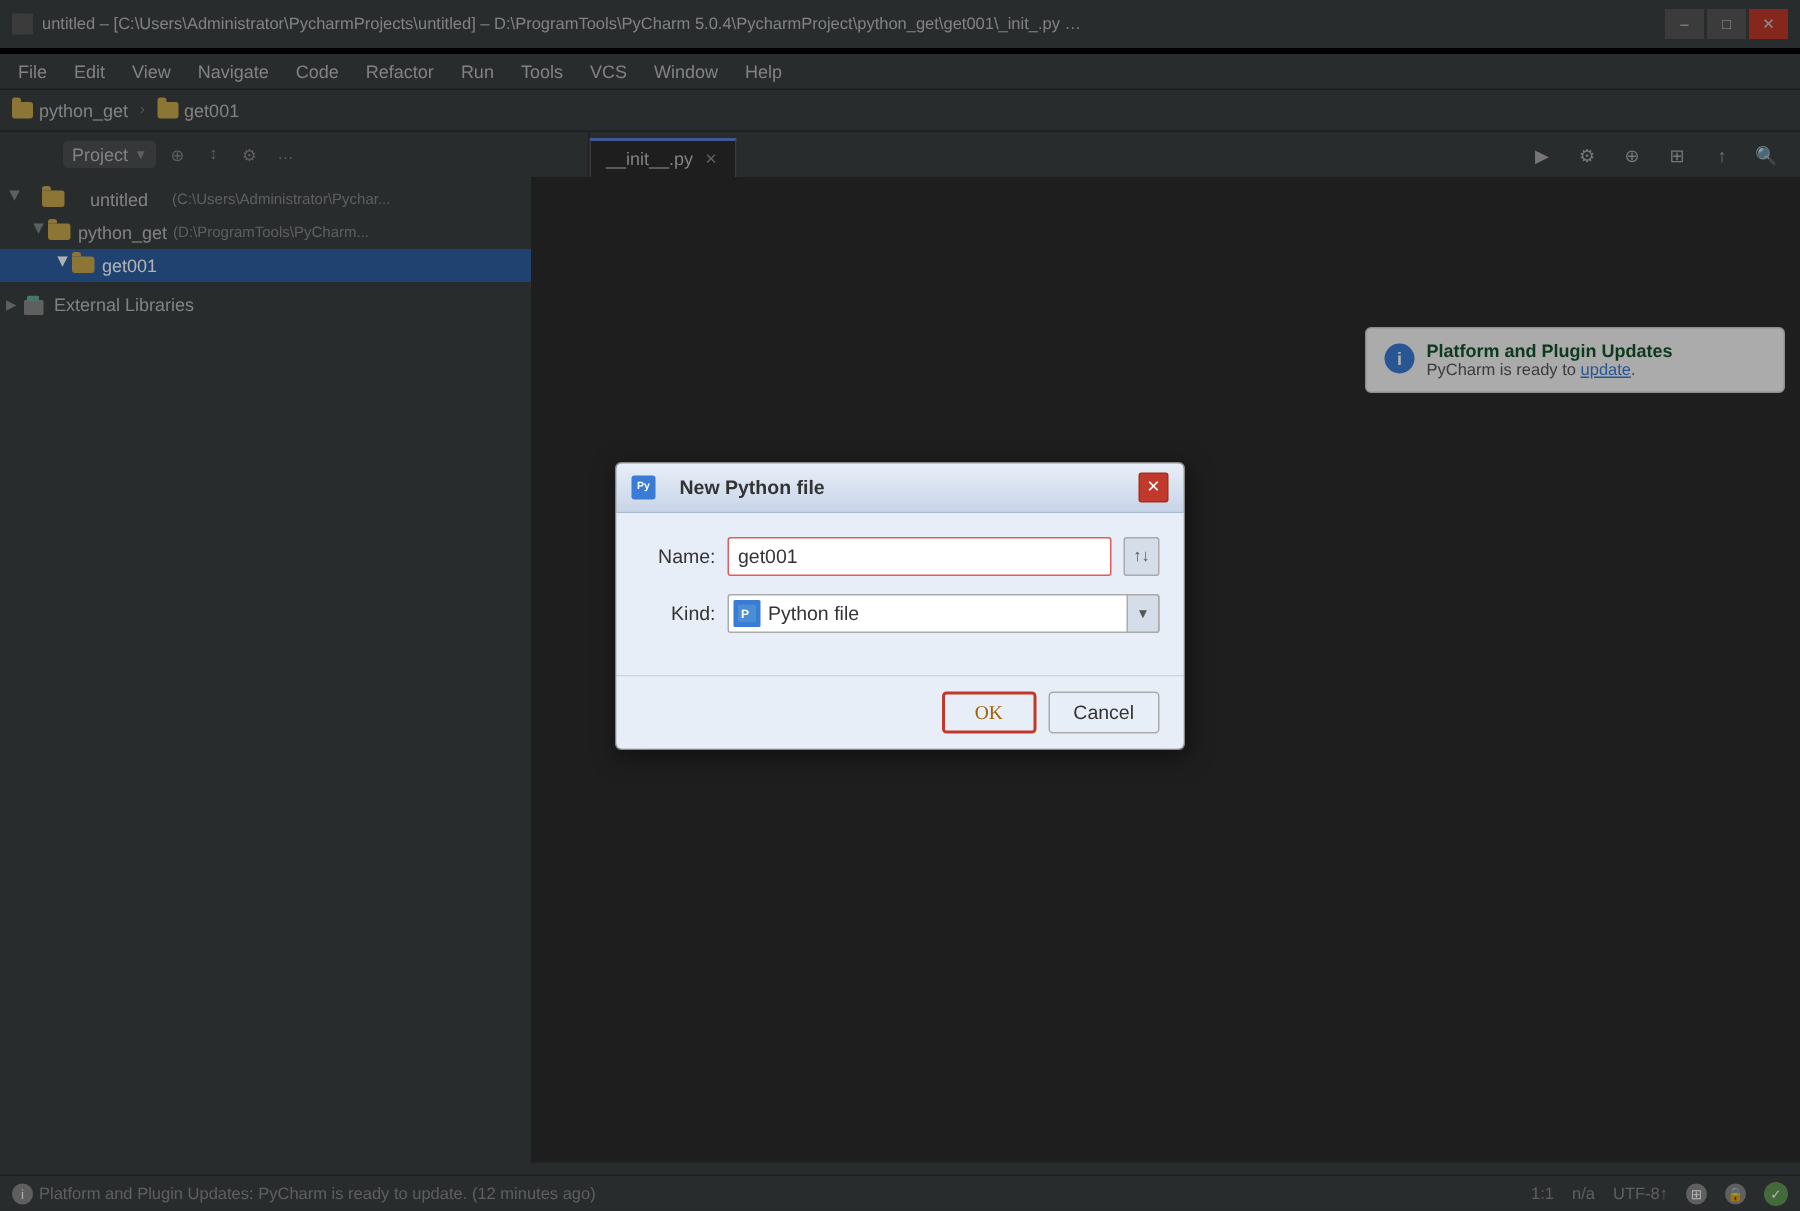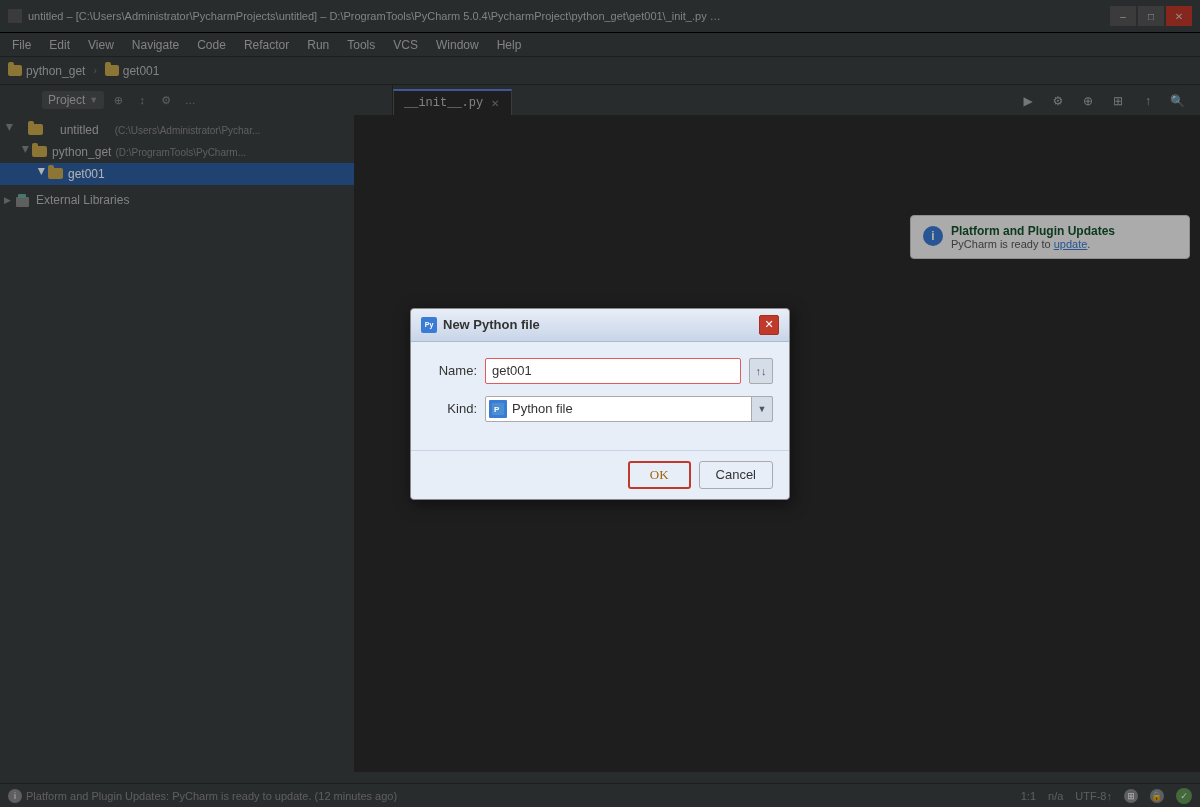--- a/index.html
+++ b/index.html
@@ -14,21 +14,21 @@
       position: relative;
     }
 
     
     .title-bar {
       background: #3c3f41;
       height: 28px;
       display: flex;
       align-items: center;
       padding: 16px 8px;
-      border-bottom: 1px solid #000000;
+      border-bottom: 4px solid #000000;
       justify-content: space-between;
     }
     .title-bar-left {
       display: flex;
       align-items: center;
       gap: 6px;
     }
     .title-bar-icon {
       width: 14px;
       height: 14px;
@@ -215,21 +215,20 @@
       cursor: pointer;
       margin-right: 2px;
     }
     .tab.active {
       background: #2b2b2b;
       border-top: 2px solid #5c7fd8;
     }
     .tab-label {
       font-size: 12px;
       color: #bbbbbb;
-      font-family: Liberation Mono, monospace;
     }
     .tab-close {
       width: 12px;
       height: 12px;
       color: #888;
       font-size: 10px;
       display: flex;
       align-items: center;
       justify-content: center;
     }
@@ -363,21 +362,21 @@
       background: linear-gradient(to bottom, #e8eef7, #c8d5e8);
       padding: 6px 10px;
       display: flex;
       align-items: center;
       justify-content: space-between;
       border-bottom: 1px solid #aabbcc;
       border-radius: 4px 4px 0 0;
     }
     .modal-title-left {
       display: flex;
-      gap: 6px;
+      gap: 16px;
     }
     .modal-title-icon {
       width: 16px;
       height: 16px;
       background: #3a7bd5;
       border-radius: 2px;
       display: flex;
       align-items: center;
       justify-content: center;
       font-size: 9px;

